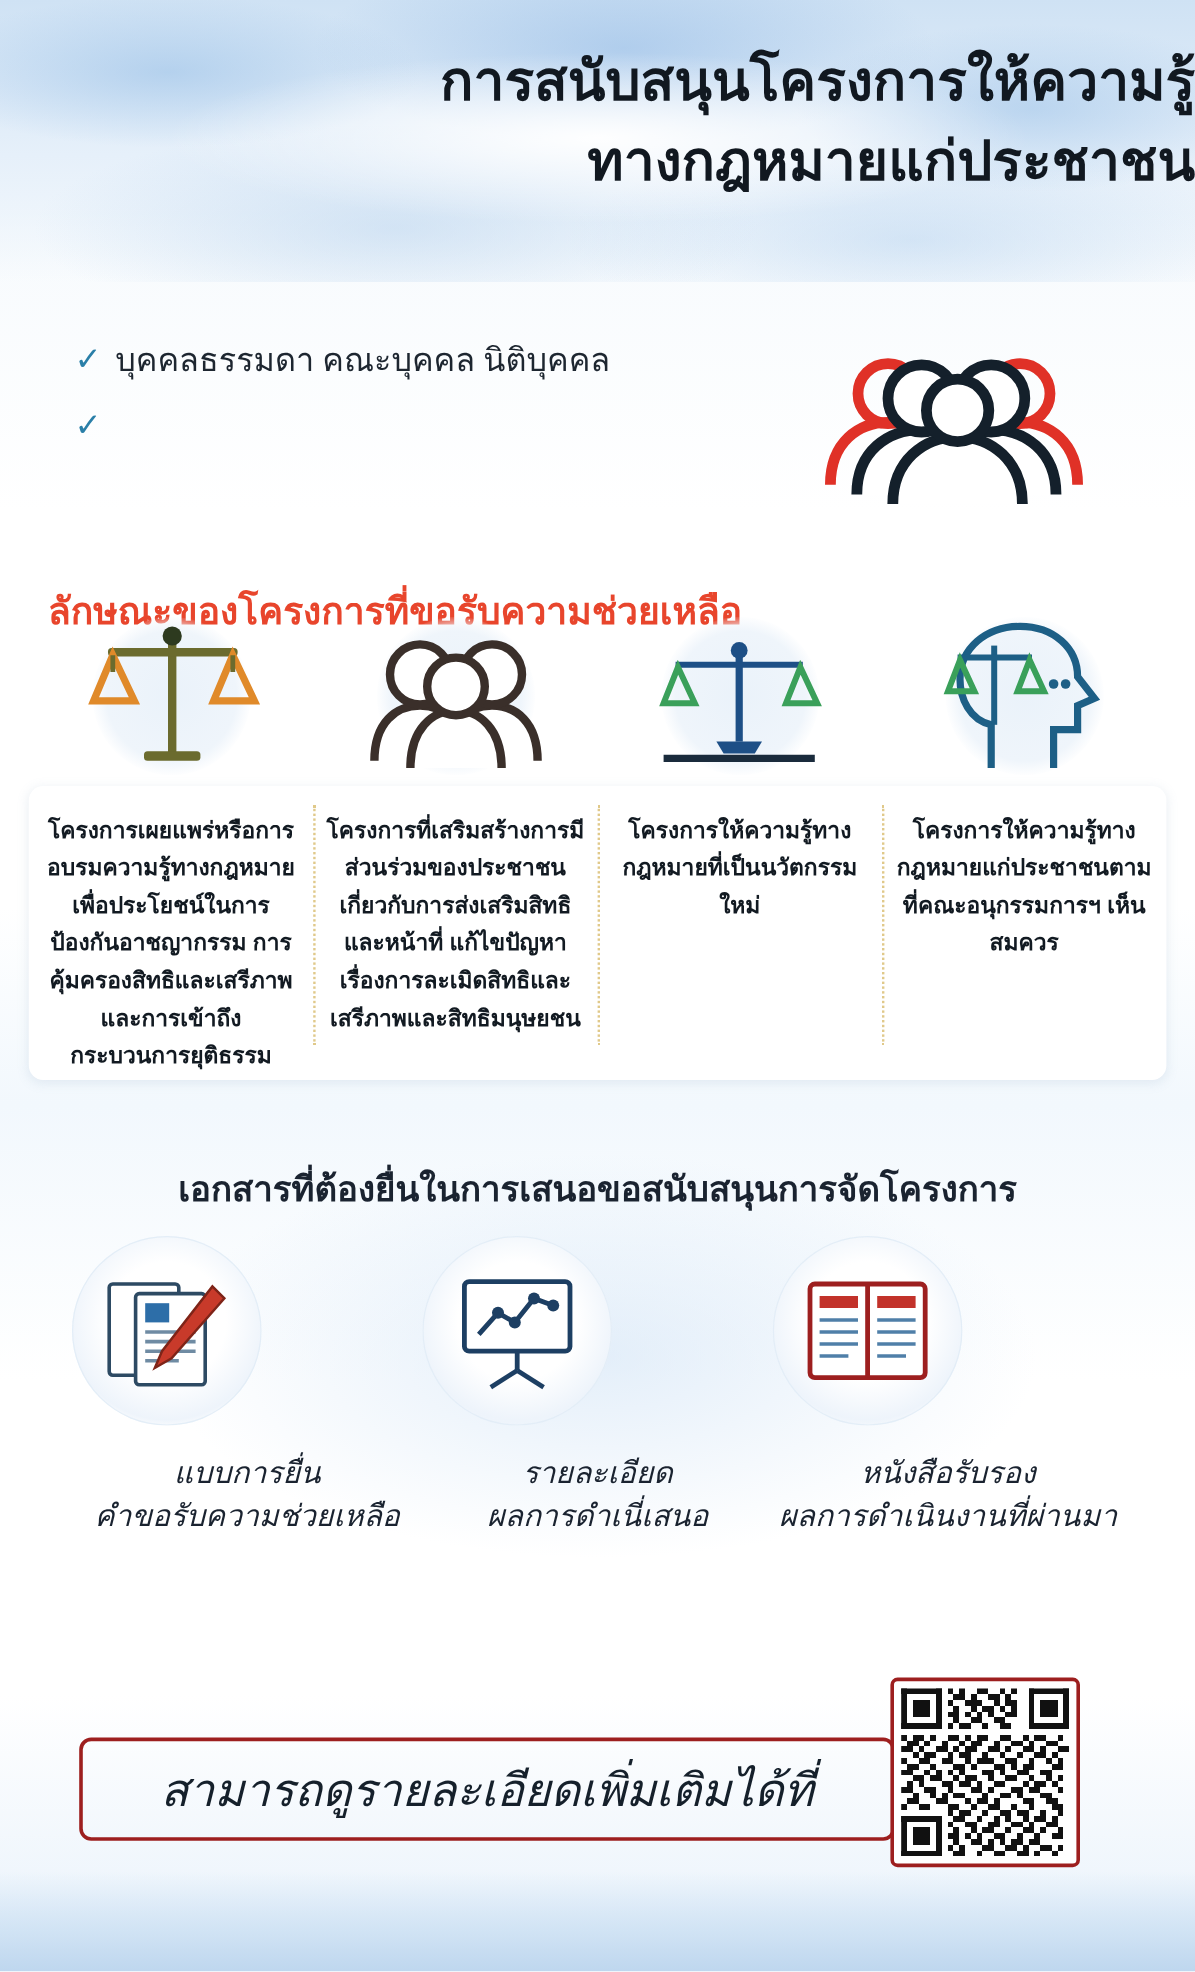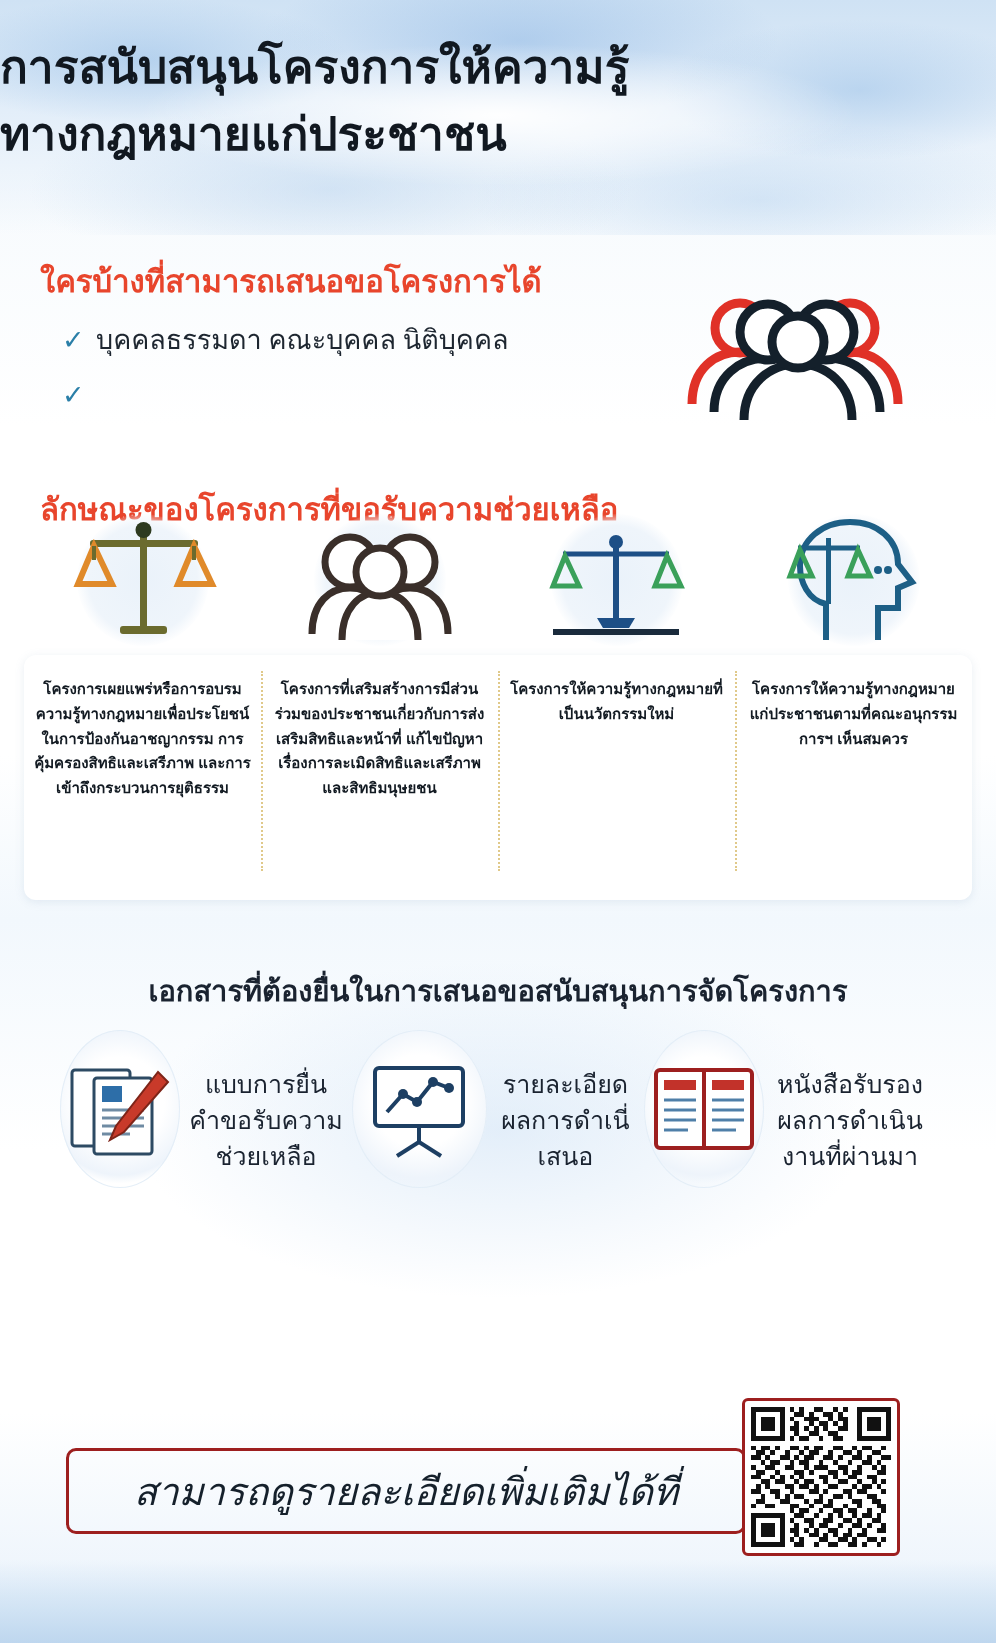--- a/index.html
+++ b/index.html
@@ -36,21 +36,21 @@
   .sky-white {
     position: absolute;
     left: 36px; top: 30px;
     width: 924px; height: 170px;
     background: radial-gradient(ellipse 480px 95px at 462px 85px, rgba(255,255,255,0.96), rgba(255,255,255,0.0) 75%);
   }
   .header {
     position: absolute;
     left: 0; top: 34px;
     width: 996px;
-    text-align: left;
+    text-align: right;
     z-index: 3;
   }
   .header .line {
     font-family: "Liberation Sans", sans-serif;
     font-weight: bold;
     font-size: 46px;
     line-height: 1.45;
     color: #111820;
     letter-spacing: 0px;
   }
@@ -138,21 +138,21 @@
   .card-col + .card-col::before {
     content: "";
     position: absolute;
     left: 0; top: 16px;
     height: 200px;
     border-left: 2px dotted #e0c98a;
   }
   .card-text {
     font-family: "Liberation Sans", sans-serif;
     font-weight: bold;
-    font-size: 15px;
+    font-size: 19px;
     line-height: 1.65;
     color: #121a22;
   }
 
   
   .sec3-title {
     position: absolute;
     left: 0; top: 968px;
     width: 996px;
     text-align: center;
@@ -163,22 +163,22 @@
   }
   .docs-row {
     position: absolute;
     left: 60px; top: 1030px;
     width: 876px;
     display: flex;
   }
   .doc-cell {
     flex: 1;
     display: flex;
-    flex-direction: row;
-    align-items: center;
+    flex-direction: column;
+    font-style: italic;
   }
   .doc-circle {
     width: 158px; height: 158px;
     border-radius: 50%;
     background: radial-gradient(circle at 50% 45%, #ffffff 42%, #eef4fb 70%, rgba(255,255,255,0) 78%);
     display: flex;
     align-items: center;
     justify-content: center;
     box-shadow: 0 0 0 1px rgba(225,236,246,0.9) inset;
   }
@@ -236,21 +236,20 @@
 
   <div class="sky"></div>
   <div class="sky-white"></div>
 
   <div class="header">
     <div class="line">การสนับสนุนโครงการให้ความรู้</div>
     <div class="line">ทางกฎหมายแก่ประชาชน</div>
   </div>
 
   <div class="sec1">
-    <div class="h-orange">ใครบ้างที่สามารถเสนอขอโครงการได้</div>
     <div class="bullets">
       <div class="bullet">
         <span class="check">✓</span>
         <span class="bullet-text">บุคคลธรรมดา คณะบุคคล นิติบุคคล</span>
       </div>
       <div class="bullet">
         <span class="check">✓</span>
       </div>
     </div>
   </div>

